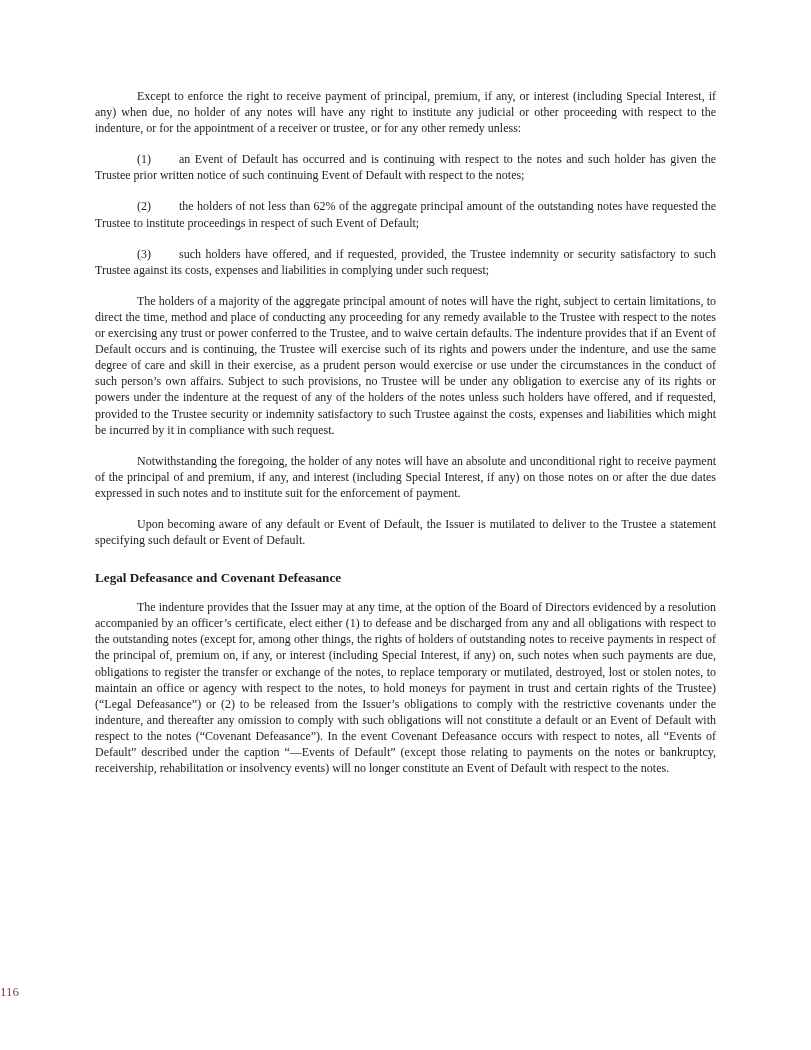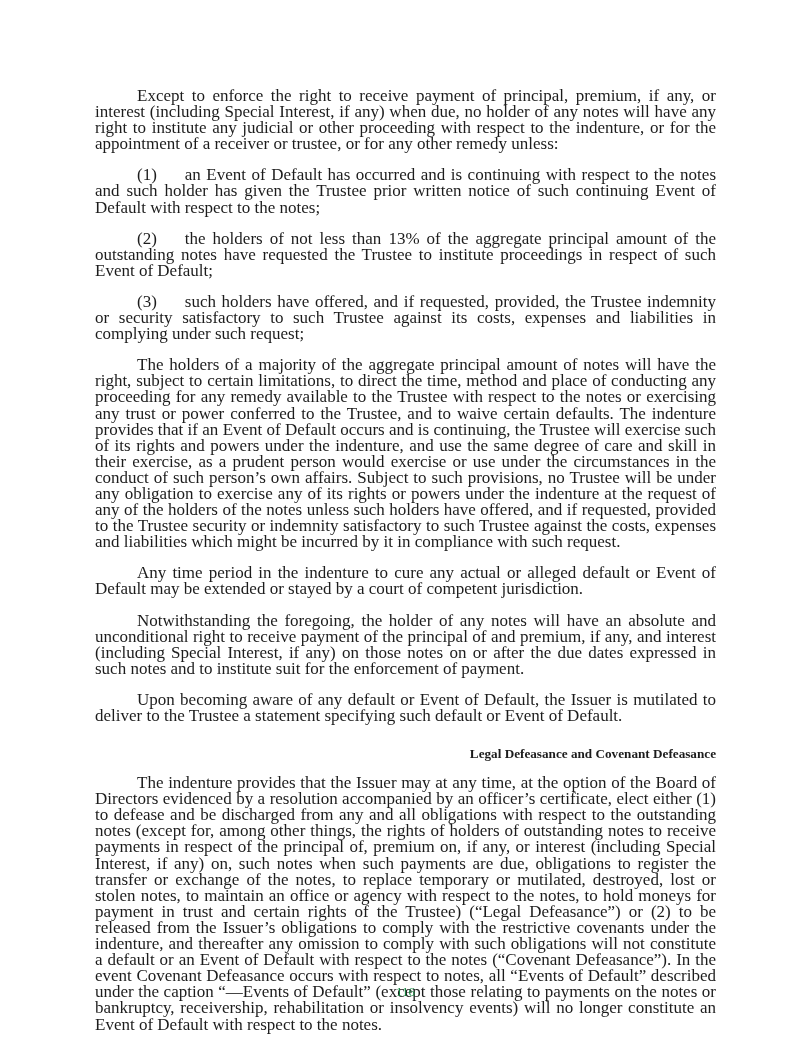--- a/index.html
+++ b/index.html
@@ -17,69 +17,67 @@
     overflow: hidden;
   }
   .content {
     position: absolute;
     left: 95px;
     top: 88px;
     width: 621px;
   }
   .content p {
     margin: 0 0 15px 0;
-    font-size: 17px;
+    font-size: 12px;
     line-height: 16.1px;
     text-align: justify;
     text-indent: 42px;
   }
   .content p.numbered {
     text-indent: 42px;
   }
   .num-gap {
     display: inline-block;
     width: 28px;
   }
   h3.section-heading {
     margin: 22px 0 13px 0;
     font-size: 13.2px;
     line-height: 16px;
     font-weight: bold;
     text-indent: 0;
-    text-align: right;
   }
   .page-number {
     position: absolute;
     left: 0;
     width: 811px;
     top: 984px;
-    text-align: center;
+    text-align: left;
     font-size: 13px;
-    color: #15803d;
+    color: #be185d;
   }
 </style>
 </head>
 <body>
 
 <div class="page">
   <div class="content">
 
     <p>Except to enforce the right to receive payment of principal, premium, if any, or interest (including Special Interest, if any) when due, no holder of any notes will have any right to institute any judicial or other proceeding with respect to the indenture, or for the appointment of a receiver or trustee, or for any other remedy unless:</p>
 
     <p class="numbered"><span>(1)</span><span class="num-gap"></span><span>an Event of Default has occurred and is continuing with respect to the notes and such holder has given the Trustee prior written notice of such continuing Event of Default with respect to the notes;</span></p>
 
-    <p class="numbered"><span>(2)</span><span class="num-gap"></span><span>the holders of not less than 13% of the aggregate principal amount of the outstanding notes have requested the Trustee to institute proceedings in respect of such Event of Default;</span></p>
+    <p class="numbered"><span>(2)</span><span class="num-gap"></span><span>the holders of not less than 62% of the aggregate principal amount of the outstanding notes have requested the Trustee to institute proceedings in respect of such Event of Default;</span></p>
 
     <p class="numbered"><span>(3)</span><span class="num-gap"></span><span>such holders have offered, and if requested, provided, the Trustee indemnity or security satisfactory to such Trustee against its costs, expenses and liabilities in complying under such request;</span></p>
 
 
 
     <p>The holders of a majority of the aggregate principal amount of notes will have the right, subject to certain limitations, to direct the time, method and place of conducting any proceeding for any remedy available to the Trustee with respect to the notes or exercising any trust or power conferred to the Trustee, and to waive certain defaults.  The indenture provides that if an Event of Default occurs and is continuing, the Trustee will exercise such of its rights and powers under the indenture, and use the same degree of care and skill in their exercise, as a prudent person would exercise or use under the circumstances in the conduct of such person’s own affairs.  Subject to such provisions, no Trustee will be under any obligation to exercise any of its rights or powers under the indenture at the request of any of the holders of the notes unless such holders have offered, and if requested, provided to the Trustee security or indemnity satisfactory to such Trustee against the costs, expenses and liabilities which might be incurred by it in compliance with such request.</p>
 
-    <p>Any time period in the indenture to cure any actual or alleged default or Event of Default may be extended or stayed by a court of competent jurisdiction.</p>
 
     <p>Notwithstanding the foregoing, the holder of any notes will have an absolute and unconditional right to receive payment of the principal of and premium, if any, and interest (including Special Interest, if any) on those notes on or after the due dates expressed in such notes and to institute suit for the enforcement of payment.</p>
 
     <p>Upon becoming aware of any default or Event of Default, the Issuer is mutilated to deliver to the Trustee a statement specifying such default or Event of Default.</p>
 
     <h3 class="section-heading">Legal Defeasance and Covenant Defeasance</h3>
 
     <p>The indenture provides that the Issuer may at any time, at the option of the Board of Directors evidenced by a resolution accompanied by an officer’s certificate, elect either (1) to defease and be discharged from any and all obligations with respect to the outstanding notes (except for, among other things, the rights of holders of outstanding notes to receive payments in respect of the principal of, premium on, if any, or interest (including Special Interest, if any) on, such notes when such payments are due, obligations to register the transfer or exchange of the notes, to replace temporary or mutilated, destroyed, lost or stolen notes, to maintain an office or agency with respect to the notes, to hold moneys for payment in trust and certain rights of the Trustee) (“Legal Defeasance”) or (2) to be released from the Issuer’s obligations to comply with the restrictive covenants under the indenture, and thereafter any omission to comply with such obligations will not constitute a default or an Event of Default with respect to the notes (“Covenant Defeasance”).  In the event Covenant Defeasance occurs with respect to notes, all “Events of Default” described under the caption “—Events of Default” (except those relating to payments on the notes or bankruptcy, receivership, rehabilitation or insolvency events) will no longer constitute an Event of Default with respect to the notes.</p>
 
   </div>

